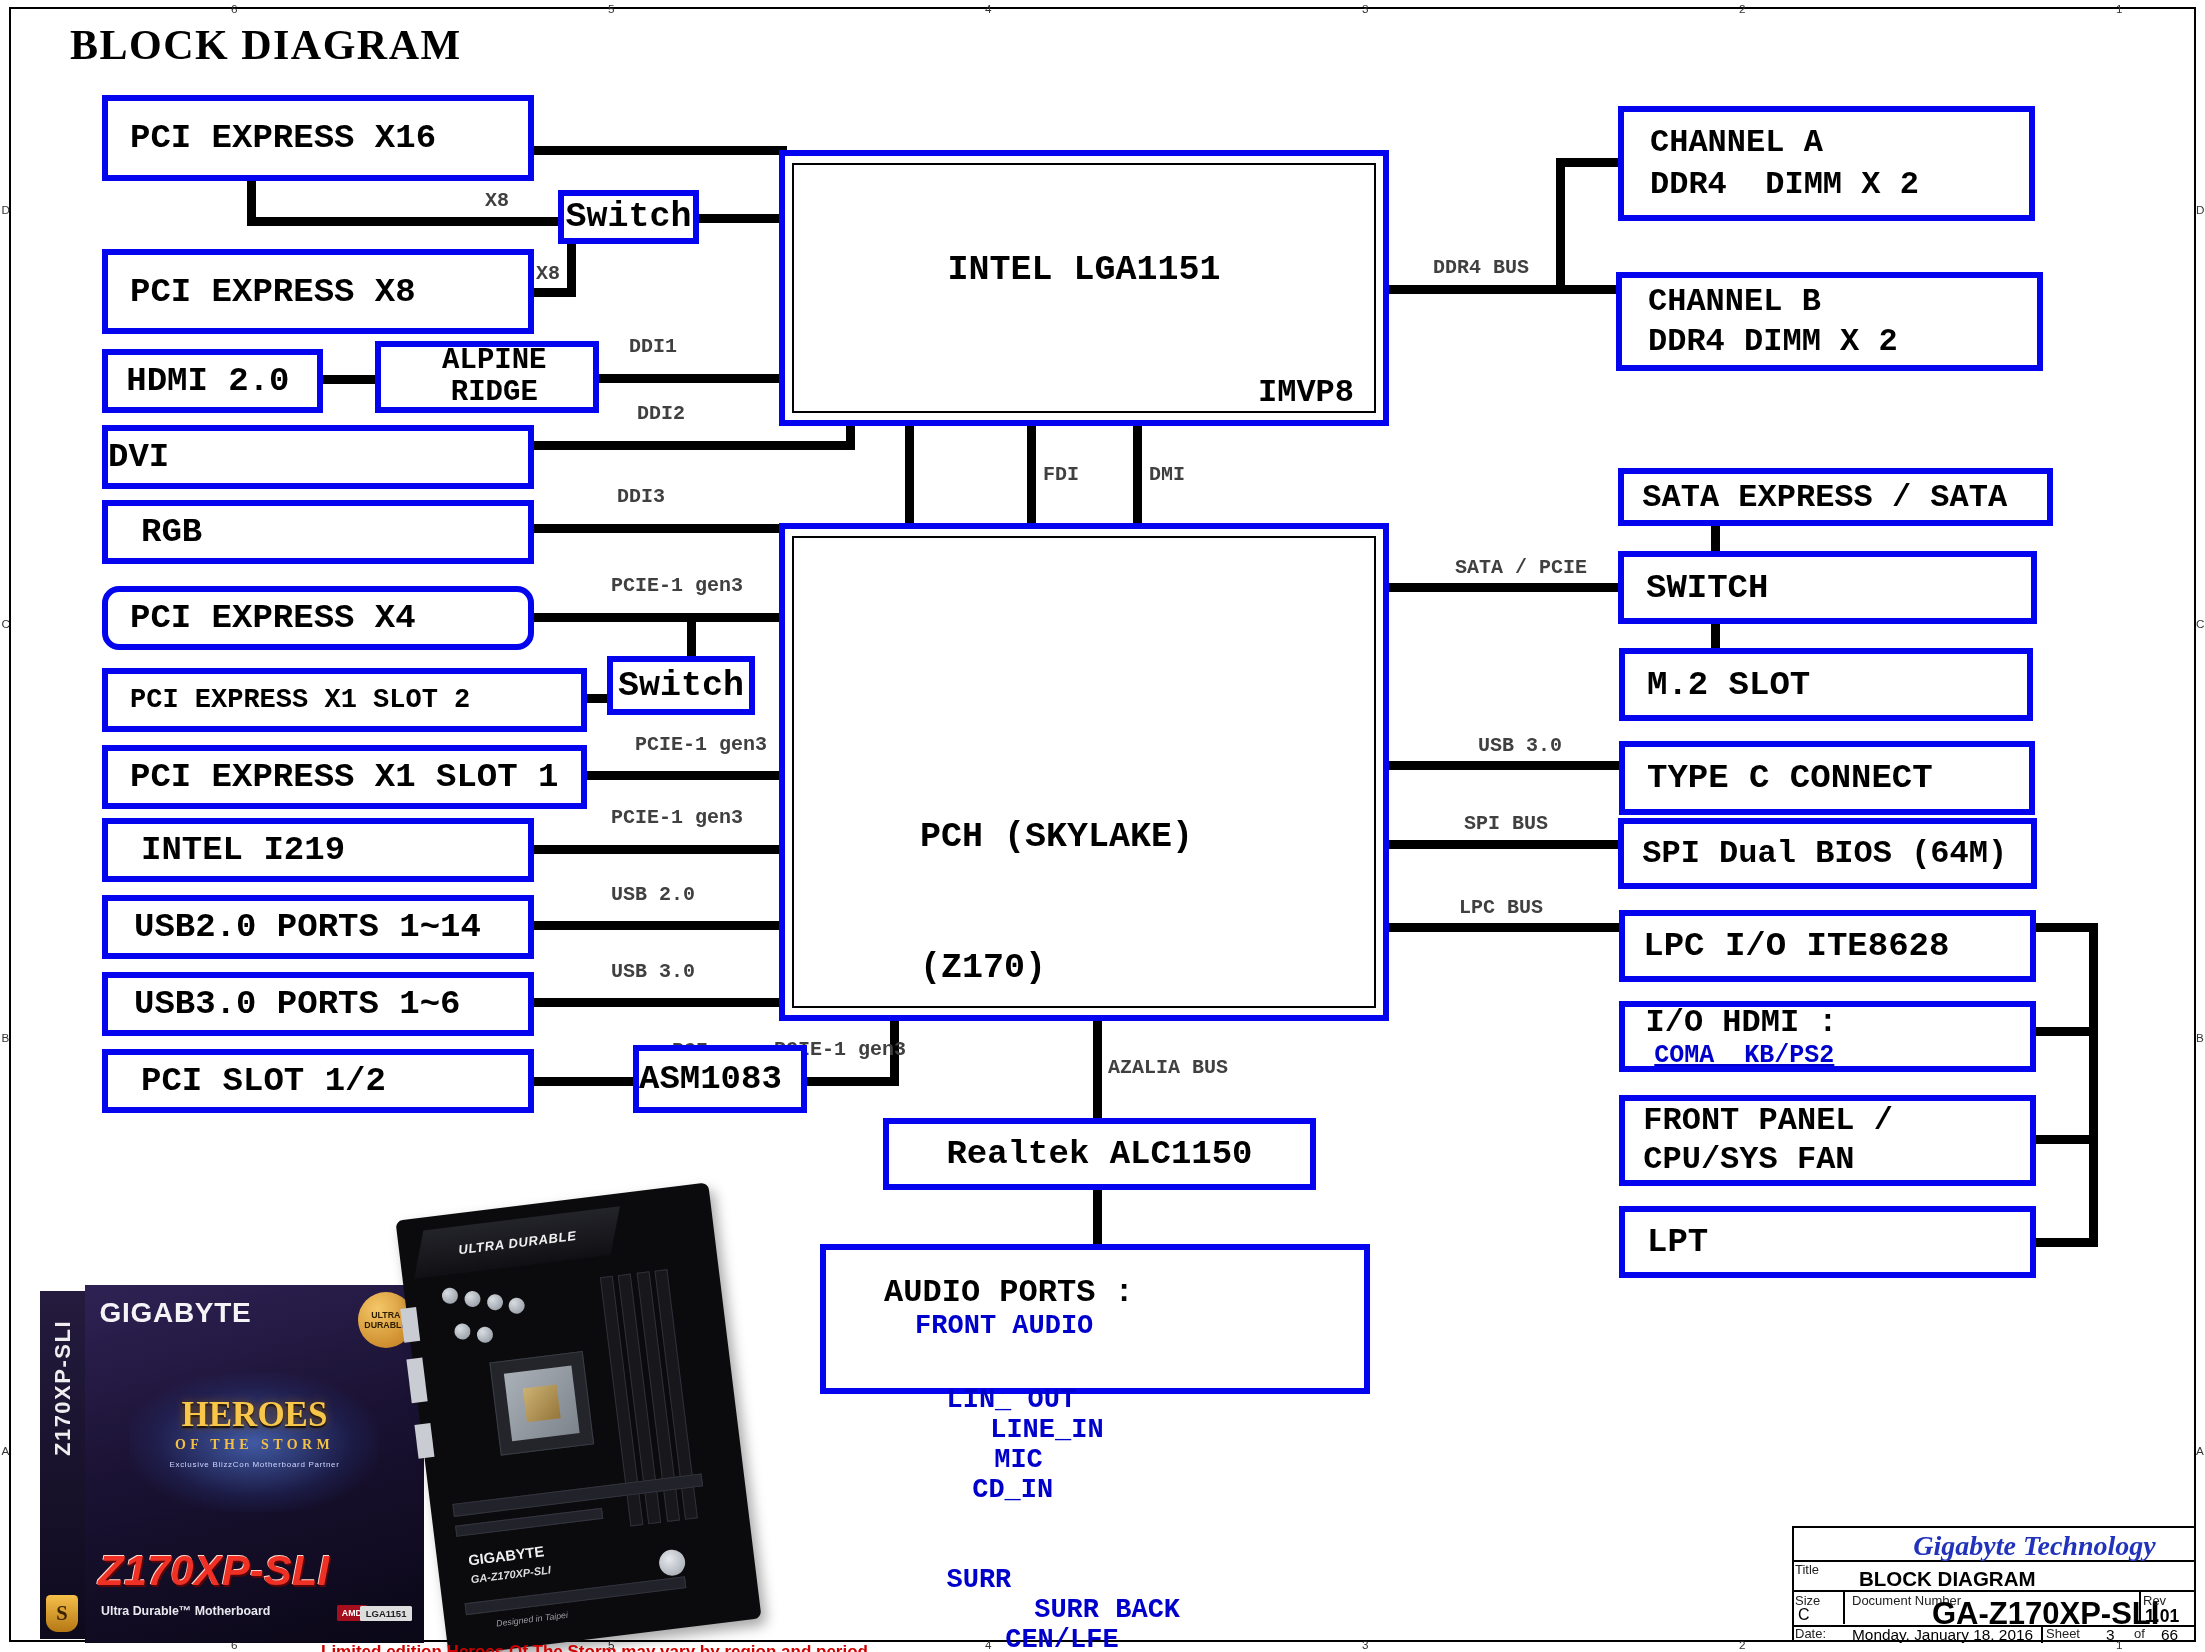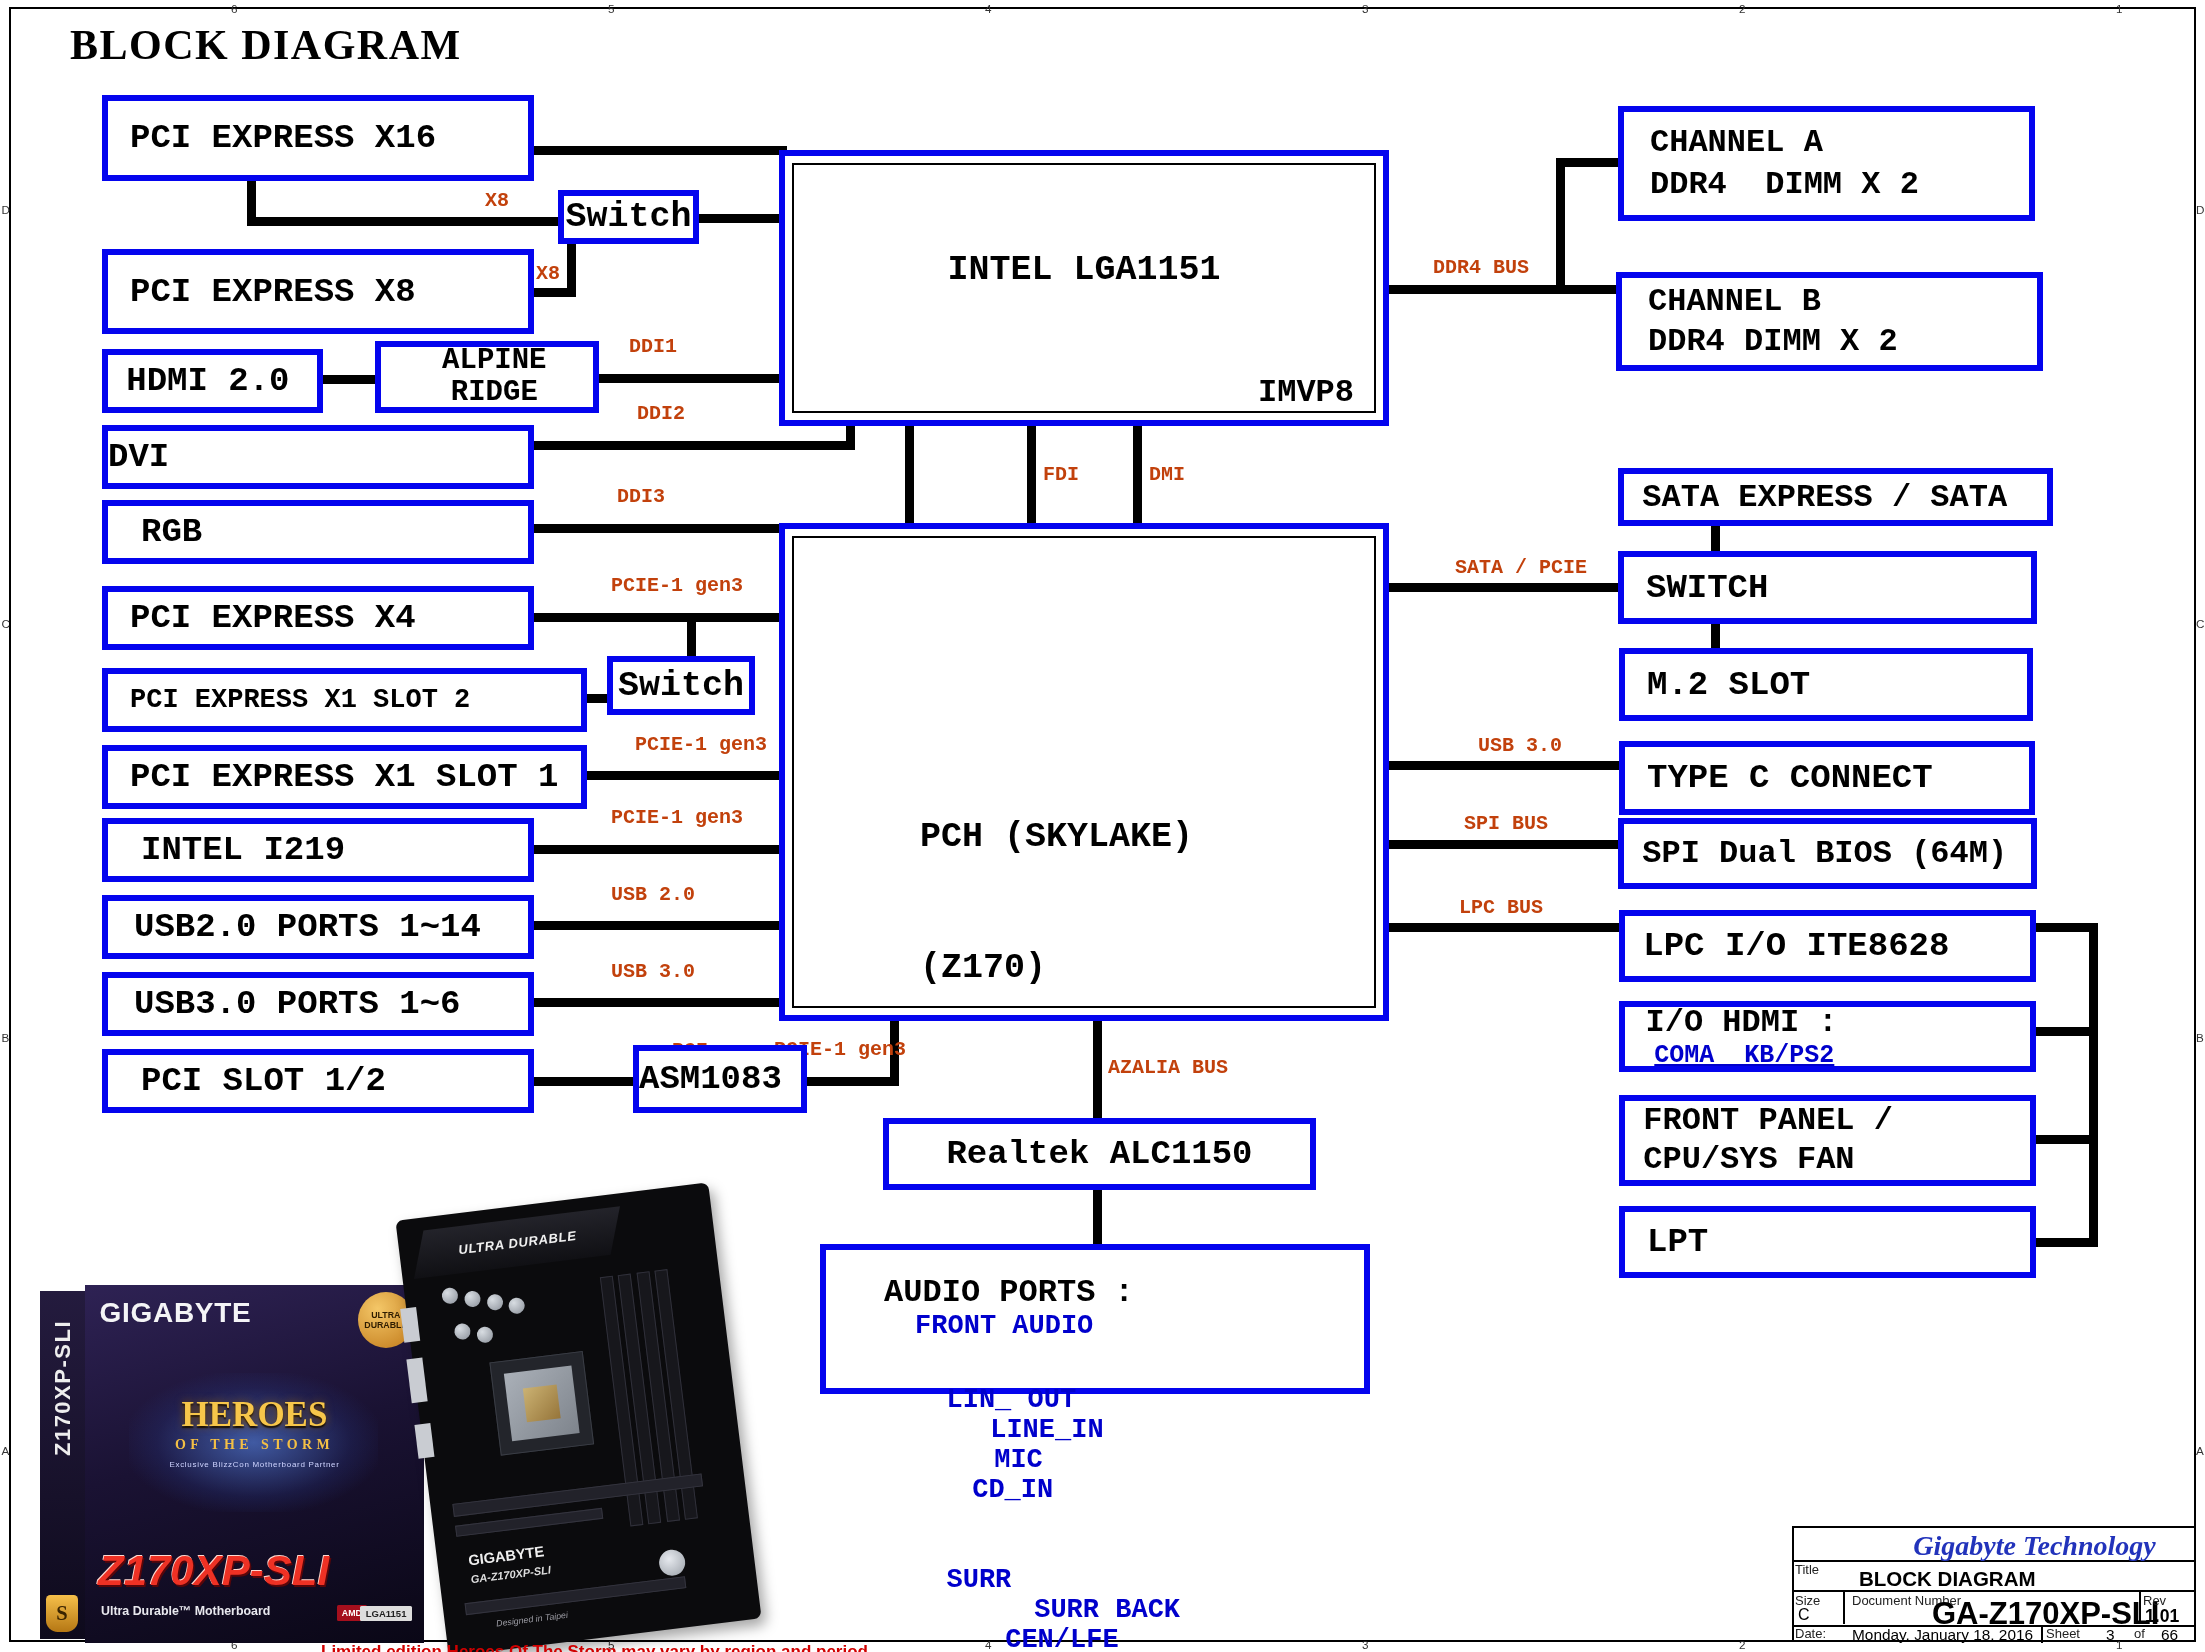--- a/index.html
+++ b/index.html
@@ -12,21 +12,21 @@
   
   .box{position:absolute;background:#fff;border:6.6px solid #0404ee;box-sizing:border-box;
        display:flex;align-items:center;font-weight:bold;color:#000;white-space:pre;
        font-family:"Liberation Mono",monospace;}
   .dblin{position:absolute;inset:7.3px;border:2.2px solid #000;pointer-events:none;}
   .col{flex-direction:column;align-items:flex-start;justify-content:center;}
   
   .hl,.vl{position:absolute;background:#000;}
   .hl{height:8.8px;} .vl{width:8.8px;}
   
-  .bl{position:absolute;font:bold 20px "Liberation Mono",monospace;color:#c2410c;white-space:pre;}
+  .bl{position:absolute;font:bold 20px "Liberation Mono",monospace;color:#404040;white-space:pre;}
   .blue-t{color:#0000cc;}
   
   #page-title{position:absolute;left:70px;top:20.5px;font:bold 42px "Liberation Serif",serif;letter-spacing:1.5px;color:#000;}
   
   .tb-line{position:absolute;background:#000;}
   .tb-label{position:absolute;font:13px "Liberation Sans",sans-serif;color:#222;}
   .tb-val{position:absolute;font-family:"Liberation Sans",sans-serif;color:#000;}
   
   #footnote{position:absolute;left:321px;top:1642px;font:bold 17px "Liberation Sans",sans-serif;
             color:#d10000;text-decoration:underline;white-space:pre;}
@@ -172,21 +172,21 @@
   <div class="box" style="left:102px;top:95px;width:432px;height:86px;font-size:34px;padding-left:22px;">PCI EXPRESS X16</div>
   <div class="box" style="left:558px;top:190px;width:141px;height:54px;font-size:35px;justify-content:center;">Switch</div>
   <div class="box" style="left:102px;top:249px;width:432px;height:85px;font-size:34px;padding-left:22px;">PCI EXPRESS X8</div>
   <div class="box" style="left:102px;top:349px;width:221px;height:64px;font-size:34px;padding-left:18.3px;">HDMI 2.0</div>
   <div class="box col" style="left:375px;top:341px;width:224px;height:72px;font-size:29px;line-height:1.1;padding-left:14.6px;align-items:center;">
     <span>ALPINE</span>
     <span>RIDGE</span>
   </div>
   <div class="box" style="left:102px;top:425px;width:432px;height:64px;font-size:34px;">DVI</div>
   <div class="box" style="left:102px;top:500px;width:432px;height:64px;font-size:34px;padding-left:33px;">RGB</div>
-  <div class="box" style="left:102px;top:586px;width:432px;height:64px;font-size:34px;padding-left:22px;">PCI EXPRESS X4</div>
+  <div class="box" style="left:102px;top:586px;width:432px;height:64px;font-size:34px;padding-left:22px;border-radius:17px;">PCI EXPRESS X4</div>
   <div class="box" style="left:102px;top:668px;width:485px;height:64px;font-size:27px;padding-left:22px;">PCI EXPRESS X1 SLOT 2</div>
   <div class="box" style="left:607px;top:656px;width:148px;height:59px;font-size:35px;justify-content:center;">Switch</div>
   <div class="box" style="left:102px;top:745px;width:485px;height:64px;font-size:34px;padding-left:22px;">PCI EXPRESS X1 SLOT 1</div>
   <div class="box" style="left:102px;top:818px;width:432px;height:64px;font-size:34px;padding-left:33px;">INTEL I219</div>
   <div class="box" style="left:102px;top:895px;width:432px;height:64px;font-size:34px;padding-left:26px;">USB2.0 PORTS 1~14</div>
   <div class="box" style="left:102px;top:972px;width:432px;height:64px;font-size:34px;padding-left:26px;">USB3.0 PORTS 1~6</div>
   <div class="box" style="left:102px;top:1049px;width:432px;height:64px;font-size:34px;padding-left:33px;">PCI SLOT 1/2</div>
   <div class="box" style="left:633px;top:1045px;width:174px;height:68px;font-size:34px;padding-left:0;">ASM1083</div>
 
   <div class="box" style="left:779px;top:150px;width:610px;height:276px;">

